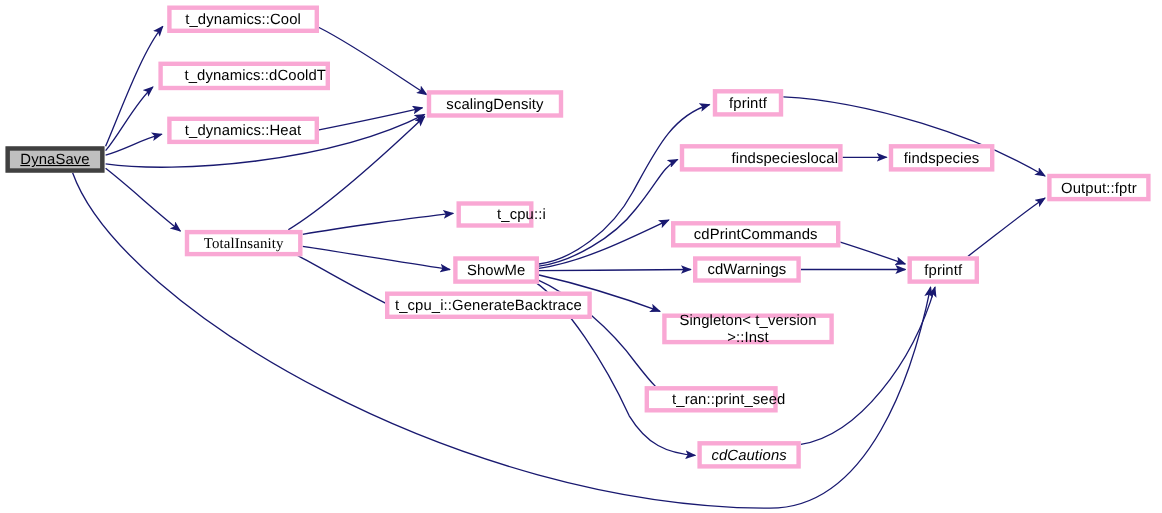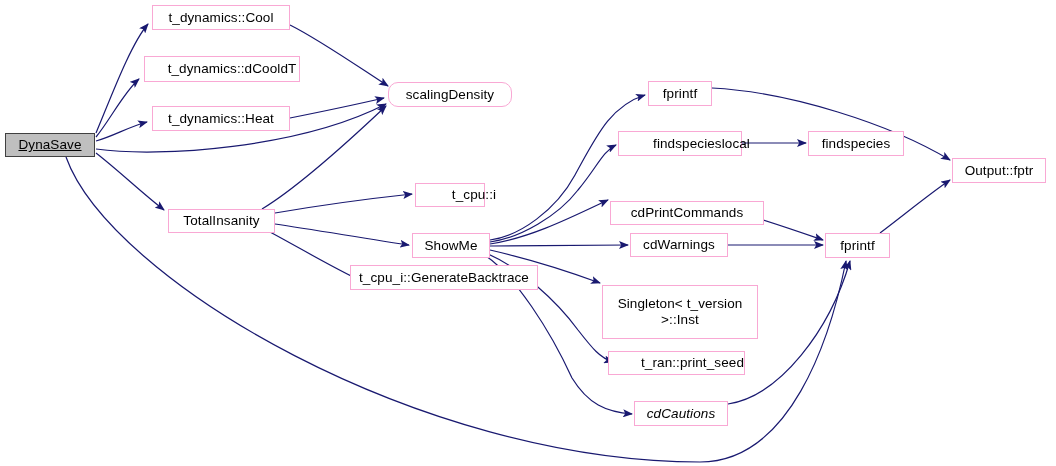--- a/index.html
+++ b/index.html
@@ -8,21 +8,21 @@
     position:relative;
     width:1056px;height:466px;
     background:#ffffff;
     font-family:"Liberation Sans","DejaVu Sans",sans-serif;
     overflow:hidden;
   }
   #edges{position:absolute;left:0;top:0;width:1056px;height:466px;}
   .node{
     position:absolute;
     box-sizing:border-box;
-    border:1px solid #f9a8d4;
+    border:4px solid #f9a8d4;
     background:#ffffff;
     color:#000000;
     font-size:13.5px;
     line-height:1.12;
     display:flex;
     align-items:center;
     justify-content:center;
     text-align:center;
     white-space:pre;
     letter-spacing:0.1px;
@@ -70,30 +70,30 @@
         <path d="M 728,245 C 762,245 796,245 823,245" marker-end="url(#arrow)"></path>
         <path d="M 728,404 C 780,396 830,330 850,261" marker-end="url(#arrow)"></path>
         <path d="M 880,233 C 905,214 932,192 950,180" marker-end="url(#arrow)"></path>
       </g>
   </svg>
   <div id="node-layer">
       <div class="node current" style="left: 5px; top: 133px; width: 90px; height: 24px;">DynaSave</div>
       <div class="node" style="left: 152px; top: 5px; width: 138px; height: 25px;">t_dynamics::Cool</div>
       <div class="node" style="left: 144px; top: 56px; width: 156px; height: 26px; padding-left: 20px;">t_dynamics::dCooldT</div>
       <div class="node" style="left: 152px; top: 106px; width: 138px; height: 25px;">t_dynamics::Heat</div>
-      <div class="node" style="left: 388px; top: 82px; width: 124px; height: 25px; border-radius: 10px;">scalingDensity</div>
-      <div class="node" style="left: 168px; top: 209px; width: 107px; height: 24px;">TotalInsanity</div>
+      <div class="node" style="left: 388px; top: 82px; width: 124px; height: 25px;">scalingDensity</div>
+      <div class="node" style="left: 168px; top: 209px; width: 107px; height: 24px; font-family: Liberation Serif, serif;">TotalInsanity</div>
       <div class="node" style="left: 415px; top: 183px; width: 70px; height: 24px; padding-left: 48px;">t_cpu::i</div>
       <div class="node" style="left: 412px; top: 233px; width: 78px; height: 25px;">ShowMe</div>
       <div class="node" style="left: 350px; top: 265px; width: 188px; height: 25px;">t_cpu_i::GenerateBacktrace</div>
       <div class="node" style="left: 648px; top: 81px; width: 64px; height: 25px;">fprintf</div>
-      <div class="node" style="left: 618px; top: 131px; width: 124px; height: 25px; padding-left: 43px;">findspecieslocal</div>
+      <div class="node" style="left: 618px; top: 131px; width: 148px; height: 25px; padding-left: 43px;">findspecieslocal</div>
       <div class="node" style="left: 808px; top: 131px; width: 96px; height: 25px;">findspecies</div>
       <div class="node" style="left: 610px; top: 201px; width: 154px; height: 24px;">cdPrintCommands</div>
       <div class="node" style="left: 630px; top: 233px; width: 98px; height: 24px;">cdWarnings</div>
-      <div class="node two-line" style="left: 602px; top: 285px; width: 156px; height: 54px;">Singleton&lt; t_version
+      <div class="node two-line" style="left: 602px; top: 285px; width: 156px; height: 28px;">Singleton&lt; t_version
 &gt;::Inst</div>
-      <div class="node" style="left: 608px; top: 351px; width: 137px; height: 24px; padding-left: 32px;">t_ran::print_seed</div>
+      <div class="node" style="left: 586px; top: 351px; width: 121px; height: 24px; padding-left: 32px;">t_ran::print_seed</div>
       <div class="node" style="left: 634px; top: 401px; width: 94px; height: 25px; font-style: italic;">cdCautions</div>
       <div class="node" style="left: 825px; top: 233px; width: 65px; height: 25px;">fprintf</div>
       <div class="node" style="left: 952px; top: 158px; width: 94px; height: 25px;">Output::fptr</div>
     </div>
 </div>
 
 </body></html>

